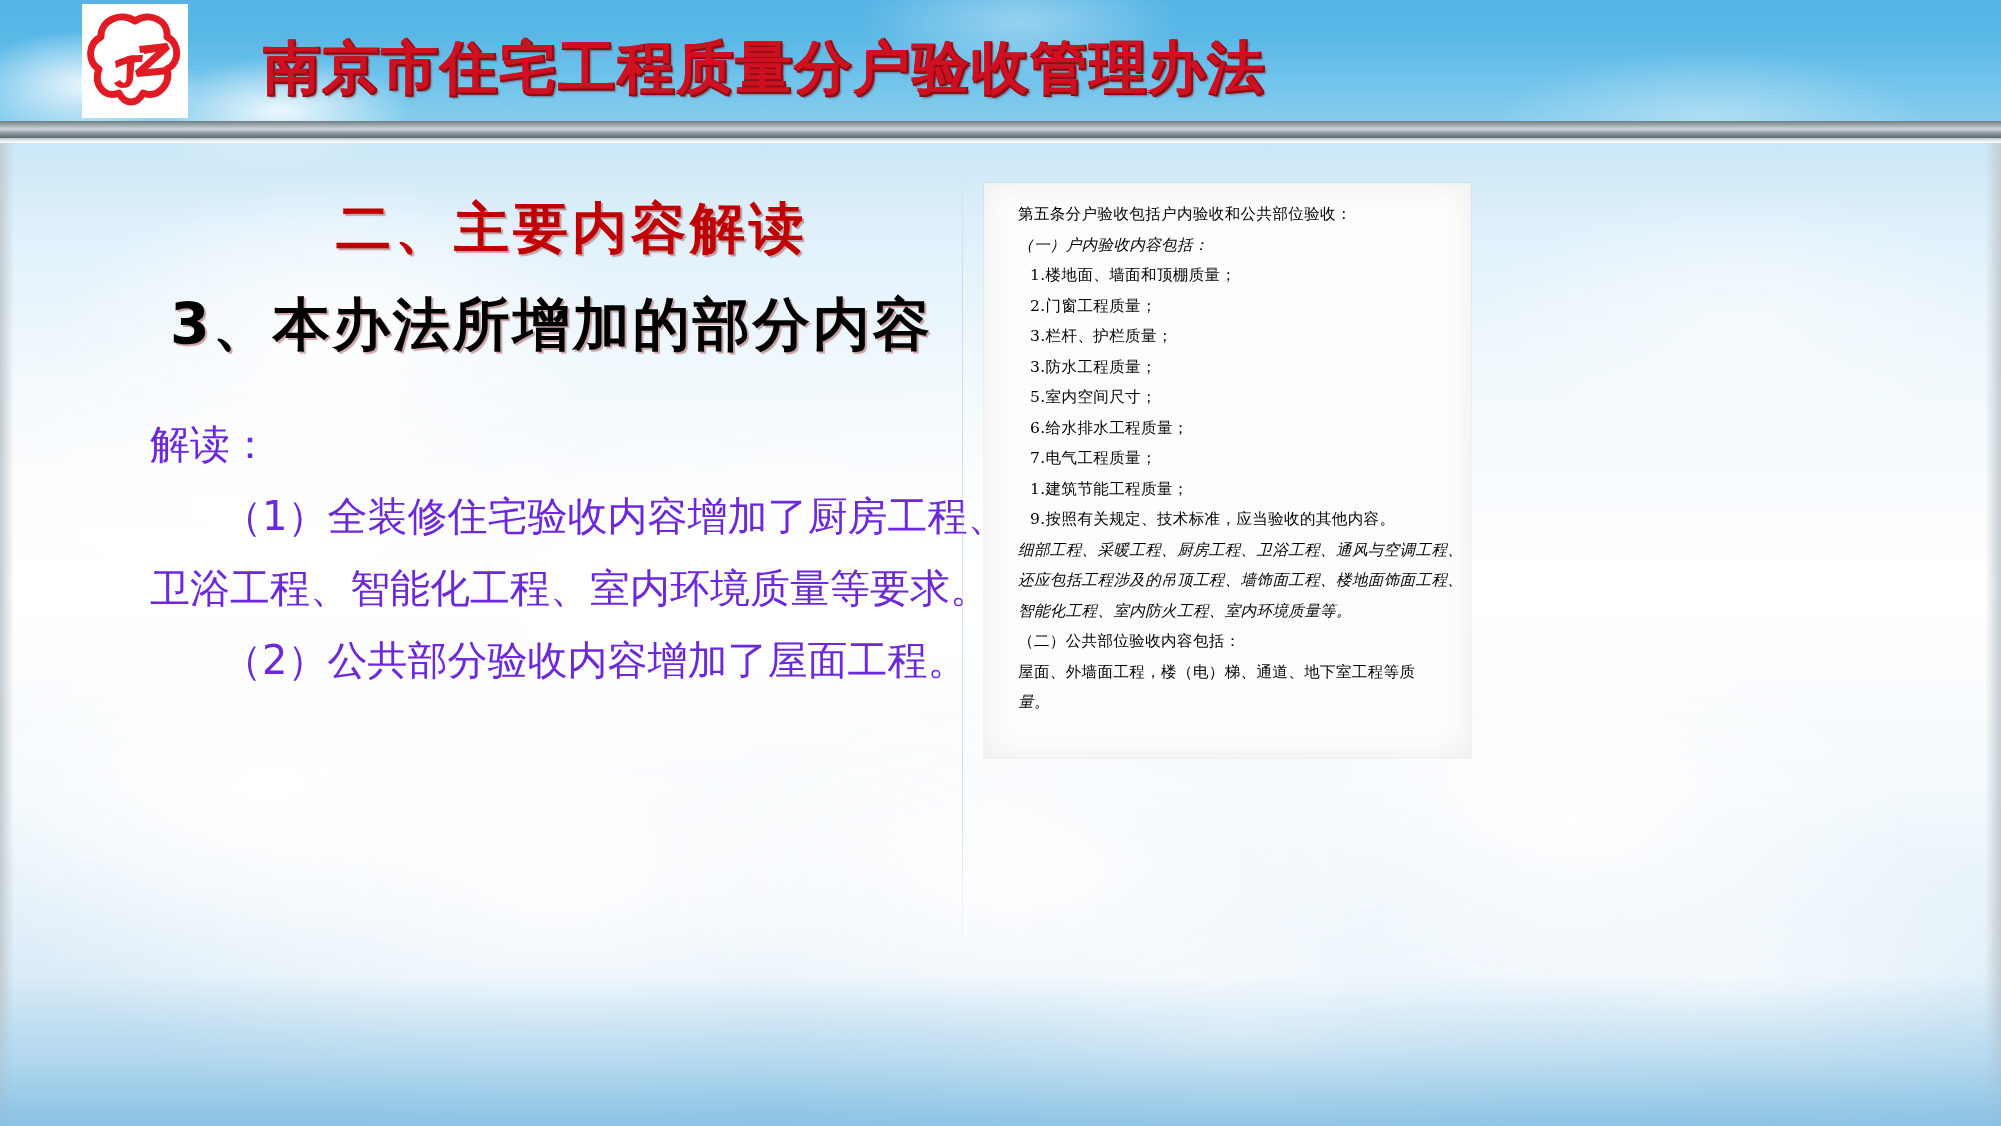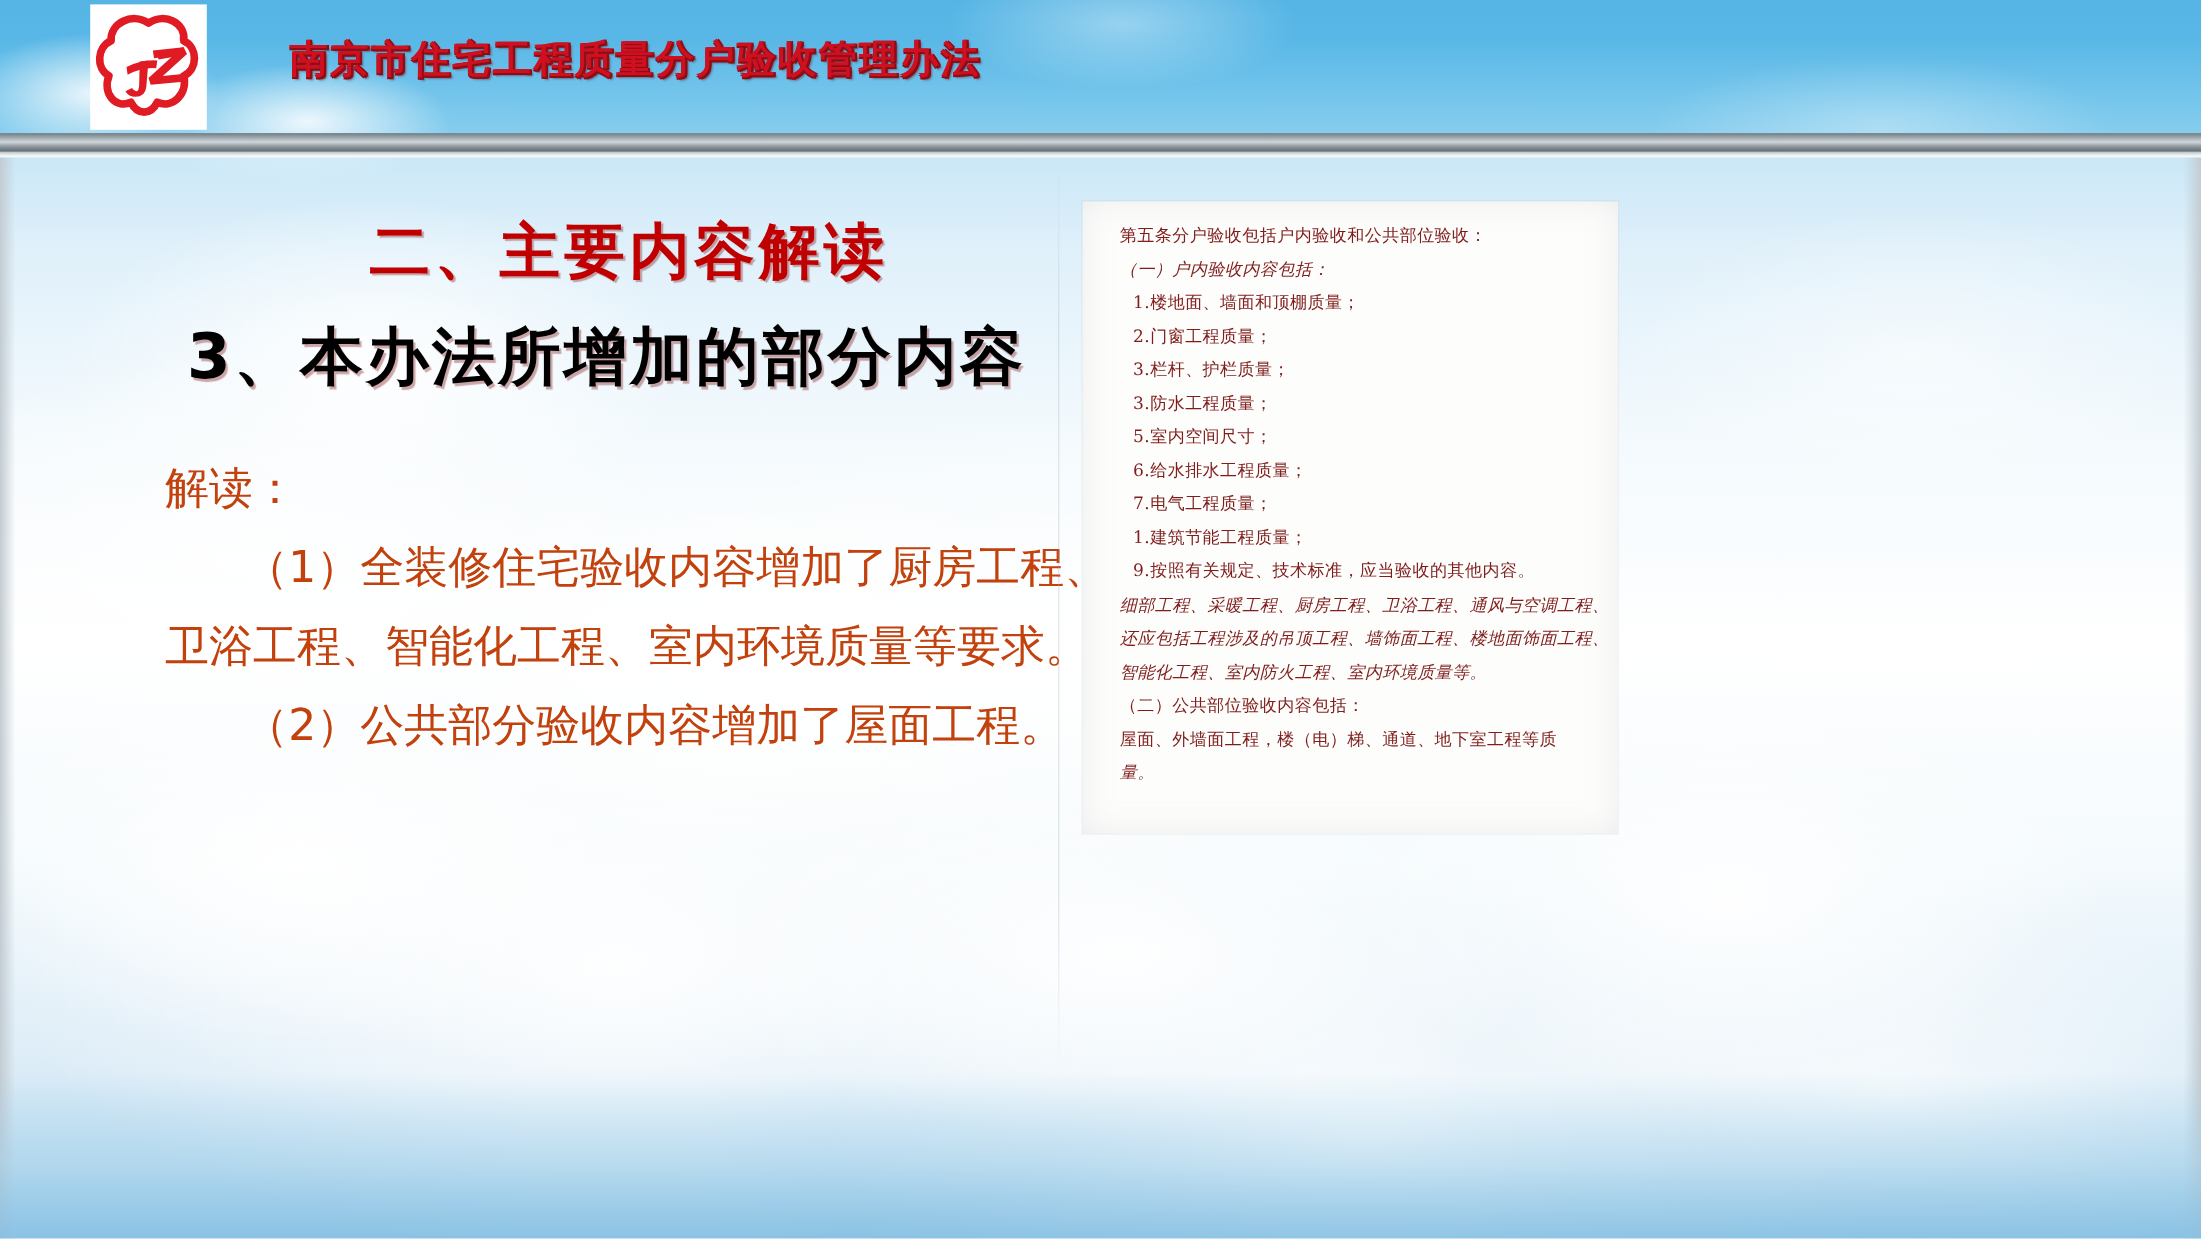--- a/index.html
+++ b/index.html
@@ -63,21 +63,21 @@
 
   .logo-box{
     position:absolute;left:82px;top:4px;width:106px;height:114px;
     background:#ffffff;display:flex;align-items:center;justify-content:center;
   }
   .logo-svg{display:block;}
 
   .title{
     position:absolute;left:263px;top:30px;
     font-family:"DejaVu Sans","Liberation Sans",sans-serif;
-    font-size:35px;font-weight:bold;letter-spacing:2px;
+    font-size:57px;font-weight:bold;letter-spacing:2px;
     color:#cf1020;
     text-shadow:
        2px 0 0 #8d0d15, 0 2px 0 #8d0d15, 2px 2px 0 #8d0d15,
        3px 3px 2px rgba(90,10,14,.45);
     white-space:nowrap;
   }
 
   
   .stage-edge-l{position:absolute;left:0;top:143px;width:14px;height:983px;
     background:linear-gradient(90deg,#c3ccd2 0%, rgba(255,255,255,0) 100%);}
@@ -95,40 +95,40 @@
   }
   .heading2{
     position:absolute;left:170px;top:287px;
     font-size:57px;font-weight:bold;letter-spacing:3px;color:#000000;
     text-shadow:2px 2px 1px rgba(120,0,0,.35);
     white-space:nowrap;
   }
 
   .body-col{
     position:absolute;left:150px;top:408px;width:810px;
-    color:#c2410c;
+    color:#6d28d9;
     font-size:40px;line-height:72px;
   }
   .body-col .ln{white-space:nowrap;}
   .indent{padding-left:72px;}
 
   
   .doc-wrap{
     position:absolute;left:984px;top:183px;width:487px;height:575px;
     background:#fdfdfb;
     box-shadow:0 0 0 1px rgba(0,0,0,.04);
   }
   .doc-inner{
     position:absolute;left:0;top:0;width:487px;height:575px;
     padding:16px 18px 10px 20px;
     box-sizing:border-box;
     font-family:"DejaVu Serif","Liberation Serif",serif;
     font-size:15.5px;
     line-height:30.5px;
-    color:#7f1d1d;
+    color:#000000;
     letter-spacing:.4px;
   }
   .doc-inner div{white-space:nowrap;}
   .di1{text-indent:14px;}
   .di2{text-indent:0px;padding-left:14px;font-style:italic;}
   .di-num{padding-left:26px;}
   .doc-sheet-shadow{
     position:absolute;left:984px;top:183px;width:487px;height:575px;
     pointer-events:none;
     box-shadow:inset 0 0 28px rgba(180,190,200,.25);

